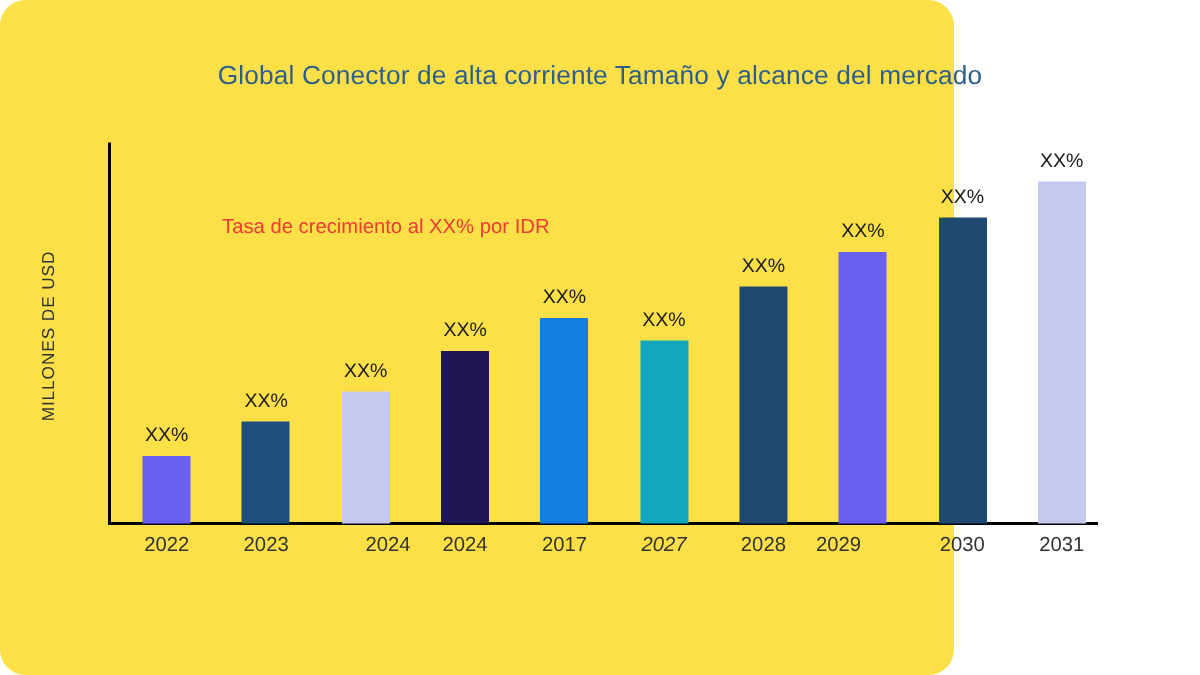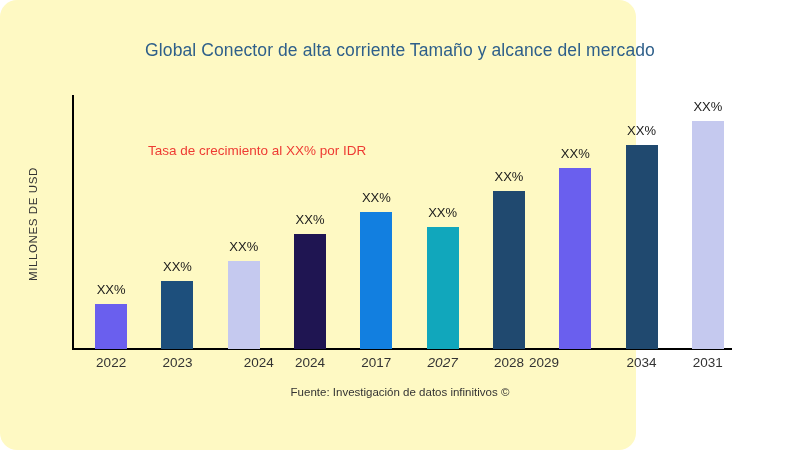--- a/index.html
+++ b/index.html
@@ -10,21 +10,21 @@
     width: 800px;
     height: 450px;
     background: #ffffff;
     font-family: "Liberation Sans", sans-serif;
     overflow: hidden;
   }
   #chart-root {
     position: relative;
     width: 636px;
     height: 450px;
-    background: #fef9c3;
+    background: #fde047;
     border-radius: 17px;
   }
   #chart-title {
     position: absolute;
     left: 0;
     top: 40px;
     width: 800px;
     text-align: center;
     font-size: 17.5px;
     color: #2e5f8a;
@@ -141,22 +141,21 @@
         <div class="bar-value" style="left: 677.85px; width: 60px; top: 99px;">XX%</div>
       </div>
     <div id="labels-layer">
         <div class="tick-label" style="left: 81.15px; width: 60px; text-align: center;">2022</div>
         <div class="tick-label" style="left: 147.45px; width: 60px;">2023</div>
         <div class="tick-label" style="left: 213.75px; width: 60px; text-align: right;">2024</div>
         <div class="tick-label" style="left: 280.05px; width: 60px;">2024</div>
         <div class="tick-label" style="left: 346.35px; width: 60px;">2017</div>
         <div class="tick-label" style="left: 412.65px; width: 60px; font-style: italic;">2027</div>
         <div class="tick-label" style="left: 478.95px; width: 60px;">2028</div>
-        <div class="tick-label" style="left: 514px; width: 60px;">2029</div>
-        <div class="tick-label" style="left: 611.55px; width: 60px;">2034</div>
+        <div class="tick-label" style="left: 529px; width: 60px;">2029</div>
+        <div class="tick-label" style="left: 611.55px; width: 60px;">2030</div>
         <div class="tick-label" style="left: 677.85px; width: 60px;">2031</div>
       </div>
 
   </div>
 
-  <div id="source-note">Fuente: Investigación de datos infinitivos ©</div>
 
 </div>
 
 </body></html>

